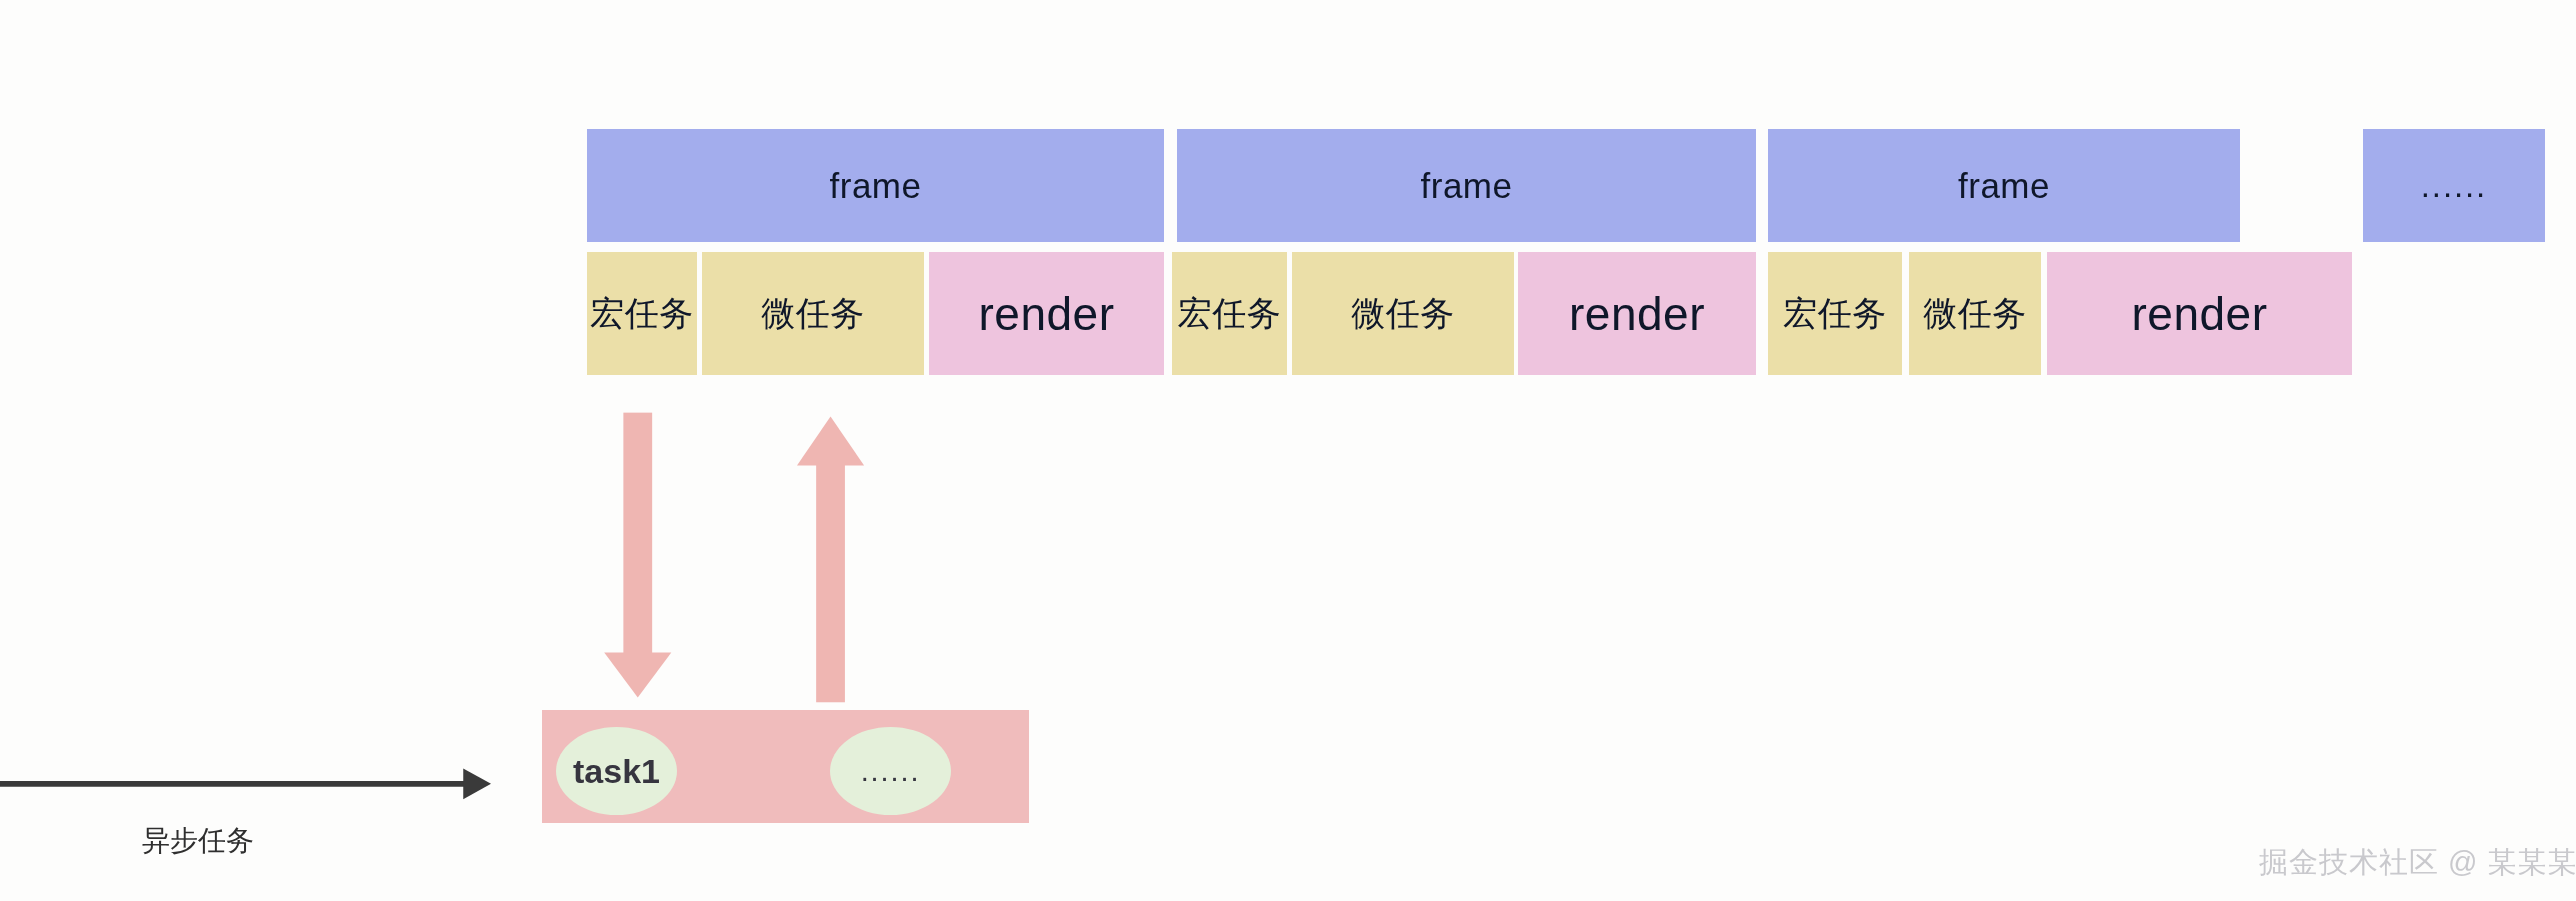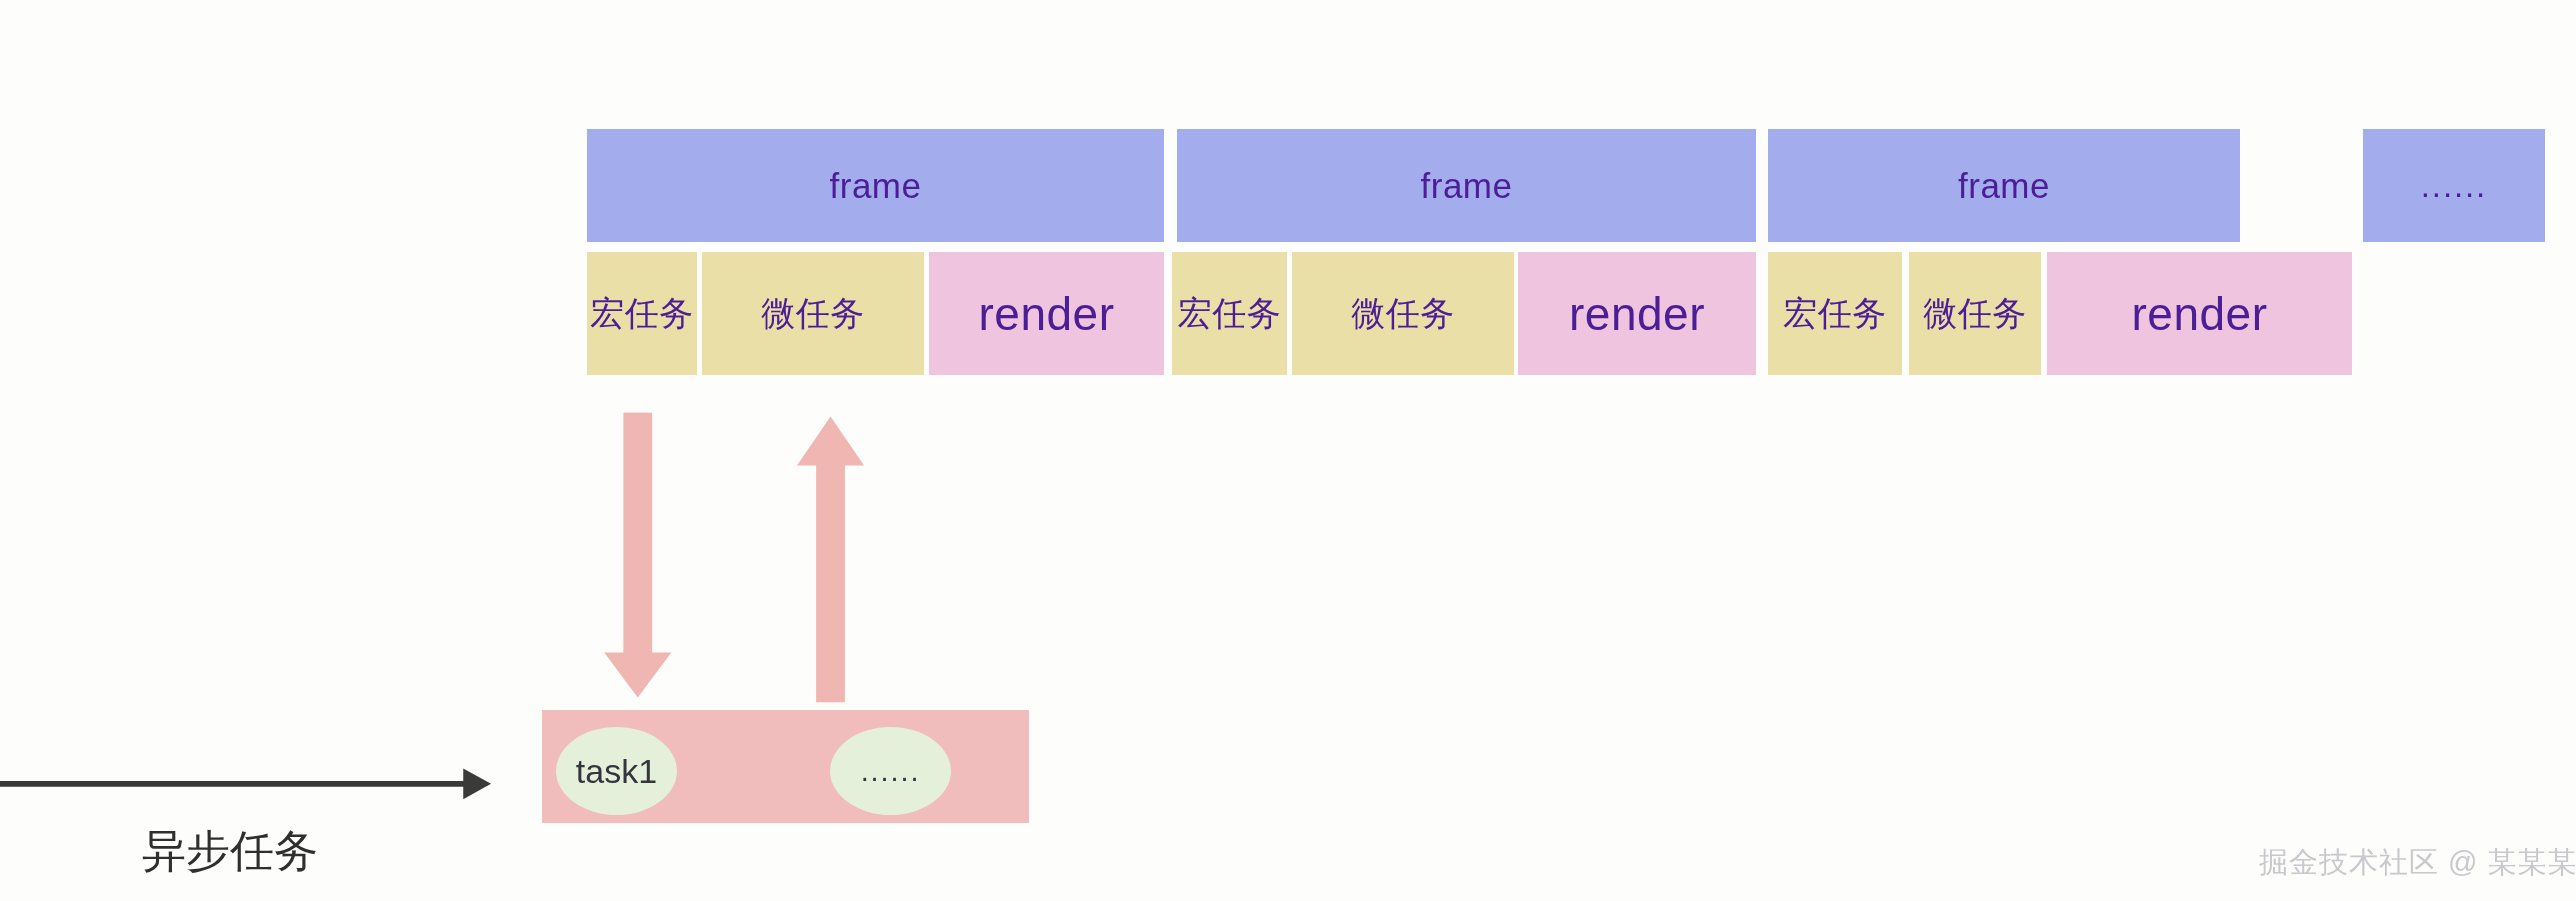--- a/index.html
+++ b/index.html
@@ -20,21 +20,21 @@
     width: 2576px;
     height: 902px;
     background: #fdfdfc;
   }
   .block {
     position: absolute;
     box-sizing: border-box;
     display: flex;
     align-items: center;
     justify-content: center;
-    color: #4c1d95;
+    color: #0f172a;
     letter-spacing: 0.5px;
   }
   .frame-block {
     background: #a3aded;
     font-size: 35px;
   }
   .macro-block, .micro-block {
     background: #ebdfa8;
     font-size: 34px;
   }
@@ -58,21 +58,21 @@
     display: flex;
     align-items: center;
     justify-content: center;
     font-size: 34px;
     color: #36353f;
   }
   .task-ellipse.dots { font-size: 29px; letter-spacing: 1.9px; }
   .arrow-svg { position: absolute; left: 0; top: 0; pointer-events: none; }
   .axis-label {
     position: absolute;
-    font-size: 44px;
+    font-size: 28px;
     color: #2f2f2f;
     text-align: right;
   }
   .watermark {
     position: absolute;
     font-size: 29px;
     color: #c9c9cd;
     letter-spacing: 1px;
     white-space: nowrap;
   }
@@ -124,21 +124,21 @@
       <line x1="0" y1="817" x2="485" y2="817" stroke="#3a3a3a" stroke-width="6"></line>
       <polygon points="483,801 483,833 512,817" fill="#3a3a3a"></polygon>
     </g>
   </svg>
 
 
   <div class="axis-label" style="left:142px; top:822px;">异步任务</div>
 
   <div class="queue-box" style="left:542px; top:710px; width:487px; height:113px;"></div>
 
-  <div class="task-ellipse" style="left:556px; top:727px; width:121px; height:88px;">task1</div>
+  <div class="task-ellipse" style="left:556px; top:727px; width:121px; height:88px;font-weight:bold;">task1</div>
 
 
   <div class="task-ellipse dots" style="left:830px; top:727px; width:121px; height:88px;">......</div>
 
   <div class="watermark" style="left:2259px; top:843px;">掘金技术社区 @ 某某某人</div>
 
 </div>
 
 
 </body></html>

